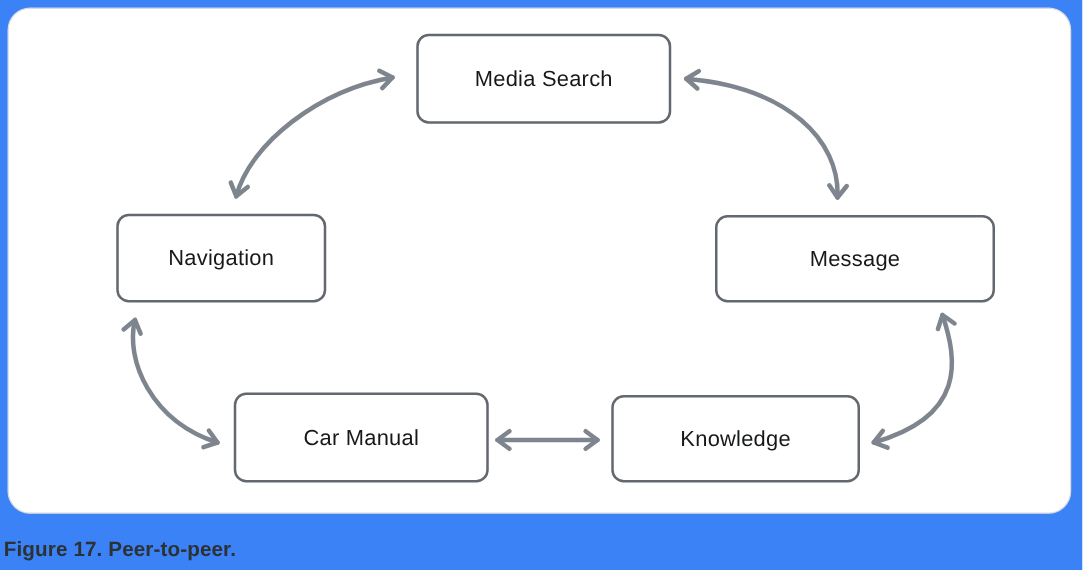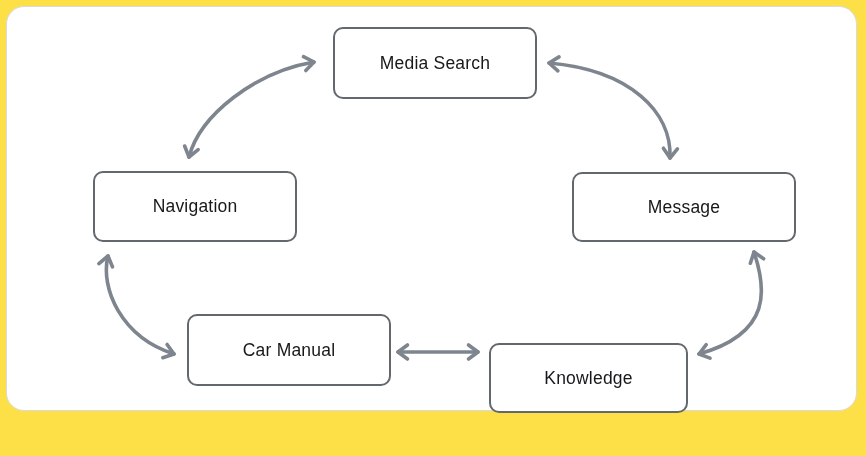--- a/index.html
+++ b/index.html
@@ -5,21 +5,21 @@
   html, body {
     margin: 0;
     padding: 0;
     background: #ffffff;
     font-family: "Liberation Sans", "DejaVu Sans", sans-serif;
   }
   .stage {
     position: relative;
     width: 866px;
     height: 456px;
-    background: #fde047;
+    background: #3b82f6;
     overflow: hidden;
   }
   .frame {
     position: absolute;
     left: 6px;
     top: 6px;
     width: 851px;
     height: 405px;
     border: 1px solid var(--frame-border, #d8dade);
     border-radius: 18px;
@@ -55,24 +55,24 @@
     border-radius: 10px;
     display: flex;
     align-items: center;
     justify-content: center;
     font-size: 17.5px;
     font-weight: 500;
     letter-spacing: 0.2px;
     color: var(--label-text, #17181a);
   }
   .node-media-search { left: 333px; top: 27px;  width: 204px; height: 72px; }
-  .node-navigation   { left: 93px;  top: 171px; width: 204px; height: 71px; }
+  .node-navigation   { left: 93px;  top: 171px; width: 168px; height: 71px; }
   .node-message      { left: 572px; top: 172px; width: 224px; height: 70px; }
   .node-car-manual   { left: 187px; top: 314px; width: 204px; height: 72px; }
-  .node-knowledge    { left: 489px; top: 316px; width: 199px; height: 70px; margin-top: 27px; }
+  .node-knowledge    { left: 489px; top: 316px; width: 199px; height: 70px; }
   .caption {
     position: absolute;
     left: 3px;
     top: 431px;
     font-size: 16.5px;
     font-weight: 600;
     letter-spacing: 0.1px;
     color: var(--caption-text, #2d3134);
   }
 </style>
@@ -109,14 +109,15 @@
   </div>
 
   <div class="node node-car-manual">
     <span>Car Manual</span>
   </div>
 
   <div class="node node-knowledge">
     <span>Knowledge</span>
   </div>
 
+  <div class="caption">Figure 17. Peer-to-peer.</div>
 
 </div>
 
 </body></html>

